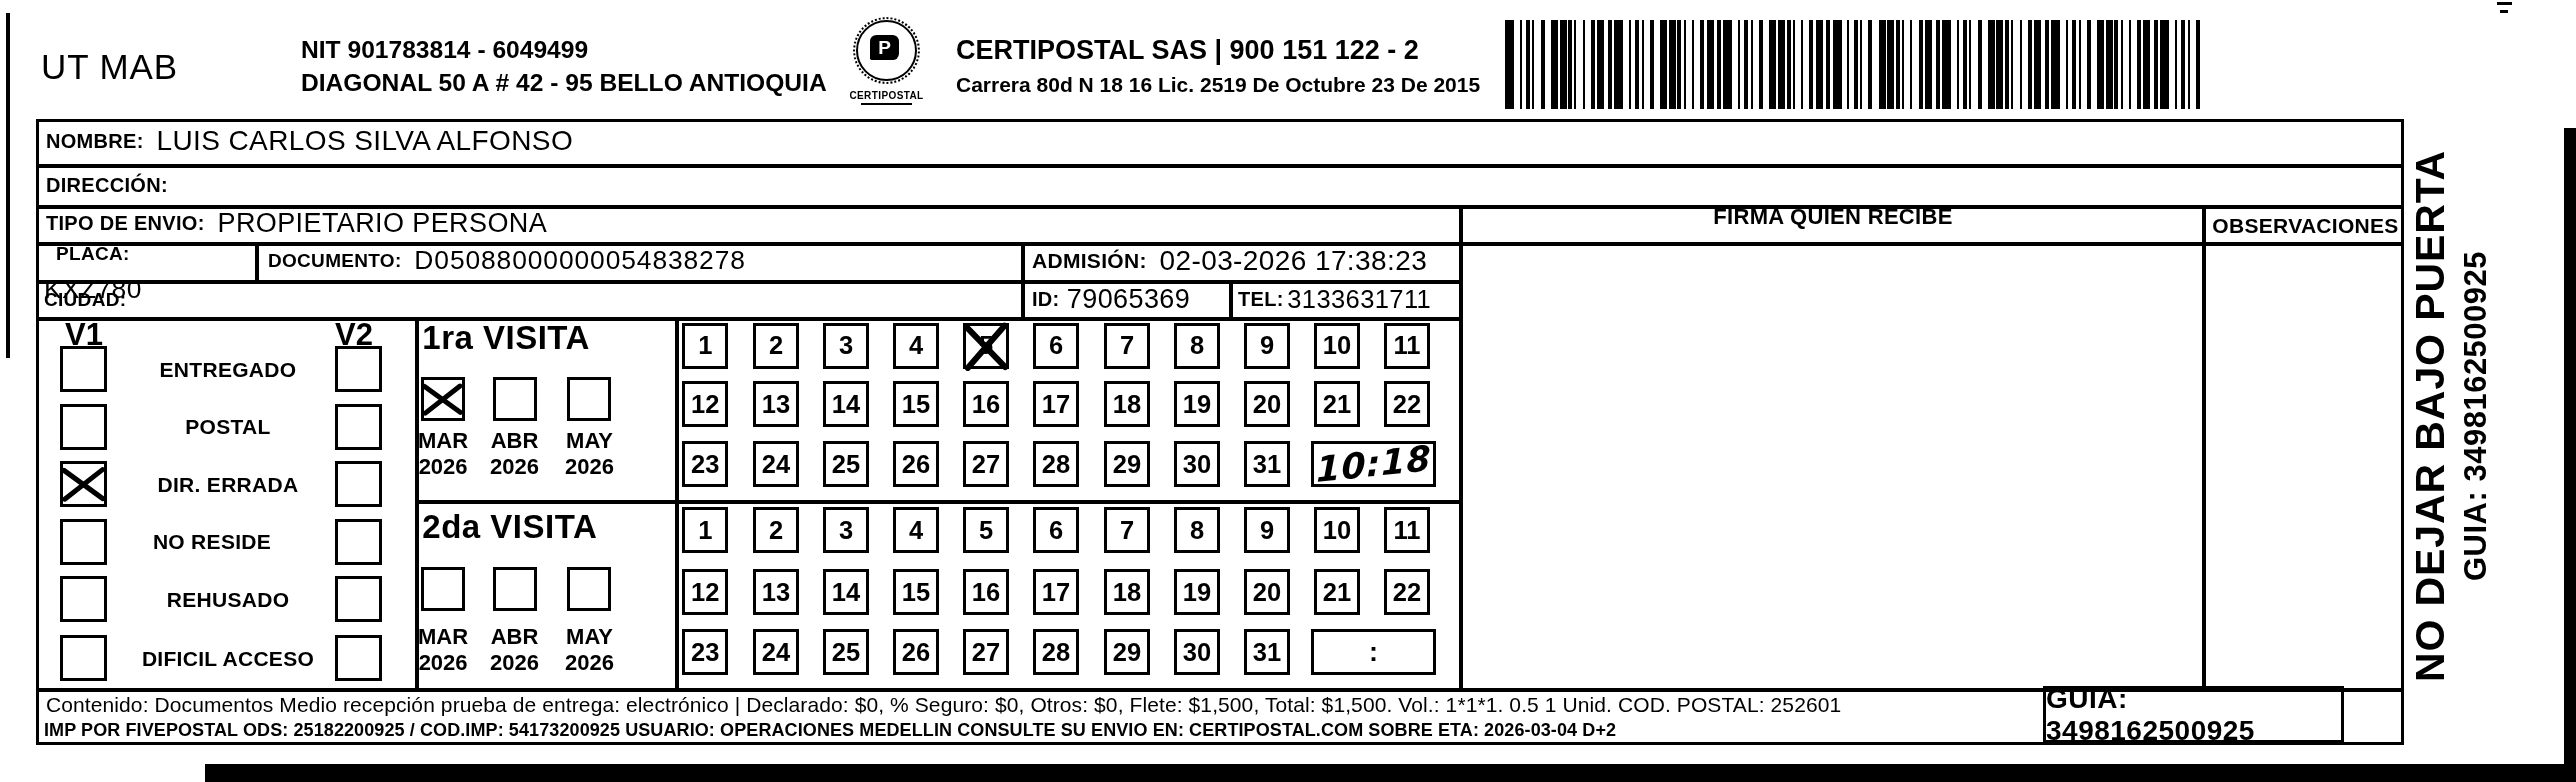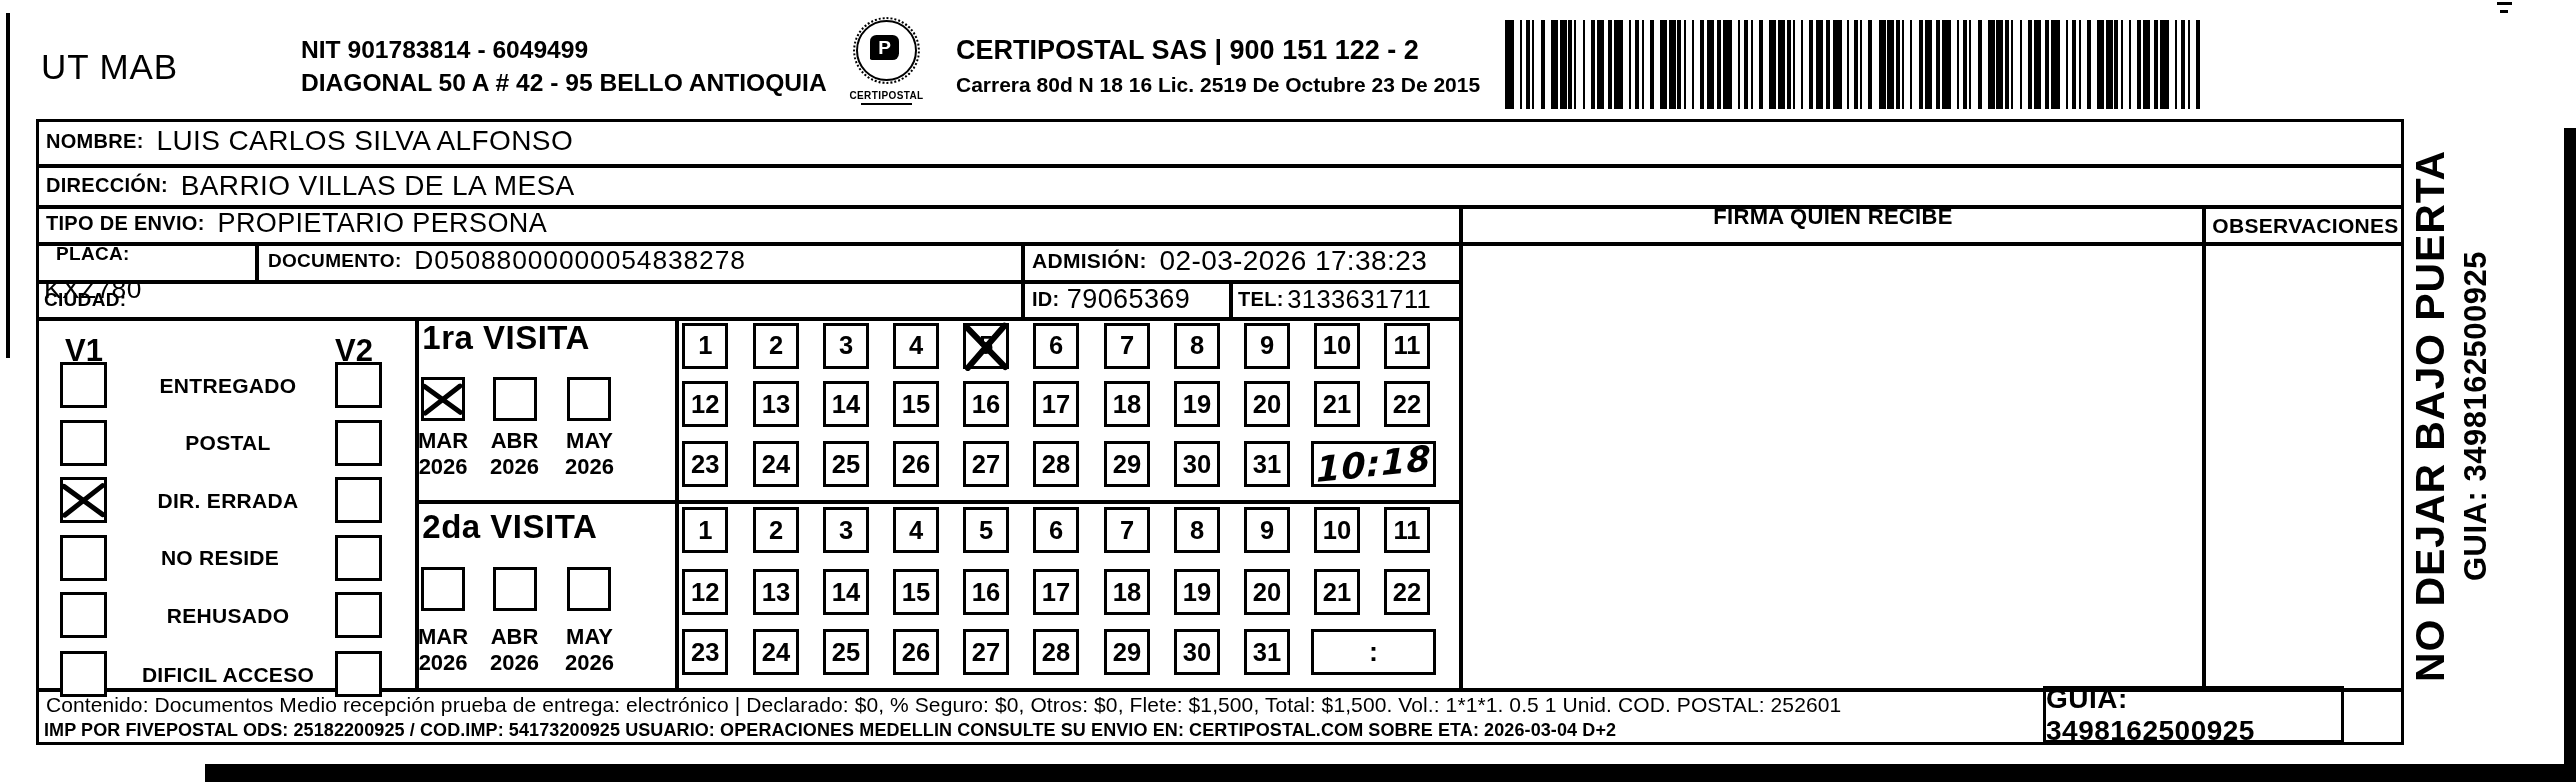--- a/index.html
+++ b/index.html
@@ -180,21 +180,20 @@
   <div class="vline" style="left:1229px;top:280px;width:3.6px;height:37px;"></div>
   <div class="vline" style="left:415px;top:317px;width:3.6px;height:371px;"></div>
   <div class="vline" style="left:675px;top:317px;width:3.6px;height:371px;"></div>
 
   <div class="frow" style="left:46px;top:120px;height:42px;">
     <span class="flabel">NOMBRE:</span>
     <span class="fval" style="font-size:28px;">LUIS CARLOS SILVA ALFONSO</span>
   </div>
   <div class="frow" style="left:46px;top:168px;height:35px;">
     <span class="flabel">DIRECCIÓN:</span>
-    <span class="fval" style="font-size:28px;">BARRIO VILLAS DE LA MESA</span>
   </div>
   <div class="frow" style="left:46px;top:208px;height:31px;">
     <span class="flabel">TIPO DE ENVIO:</span>
     <span class="fval">PROPIETARIO PERSONA</span>
   </div>
   <div class="colhead" style="left:1463px;top:200px;width:740px;height:33px;">FIRMA QUIEN RECIBE</div>
   <div class="colhead" style="left:2206px;top:209px;width:199px;height:33px;font-size:21px;">OBSERVACIONES</div>
   <div class="abs" style="left:1463px;top:245px;width:740px;height:443px;"></div>
   <div class="abs" style="left:2206px;top:245px;width:199px;height:443px;"></div>
 
@@ -215,36 +214,36 @@
   </div>
   <div class="frow" style="left:1032px;top:282px;height:35px;gap:7.3px;">
     <span class="flabel" style="font-size:20px;">ID:</span>
     <span class="fval" style="font-size:27px;">79065369</span>
   </div>
   <div class="frow" style="left:1238px;top:282px;height:35px;gap:3.6px;">
     <span class="flabel" style="font-size:20px;">TEL:</span>
     <span class="fval" style="font-size:25.5px;">3133631711</span>
   </div>
 
-  <div class="abs" style="left:36px;top:317px;width:378px;height:371px;margin-top:16px;" id="status-panel">
+  <div class="abs" style="left:36px;top:317px;width:378px;height:371px;" id="status-panel">
     <span class="vhead" style="left:29px;top:0px;">V1</span>
     <span class="vhead" style="left:299px;top:0px;">V2</span>
   <div class="box cb" style="left: 24px; top: 29px;"></div>
       <div class="slab" style="left: 78px; top: 41px;">ENTREGADO</div>
       <div class="box cb" style="left: 299px; top: 29px;"></div>
       <div class="box cb" style="left: 24px; top: 87px;"></div>
       <div class="slab" style="left: 78px; top: 98px;">POSTAL</div>
       <div class="box cb" style="left: 299px; top: 87px;"></div>
       <div class="box cb" style="left: 24px; top: 144px;">
         <div class="xmark"></div>
       </div>
       <div class="slab" style="left: 78px; top: 156px;">DIR. ERRADA</div>
       <div class="box cb" style="left: 299px; top: 144px;"></div>
       <div class="box cb" style="left: 24px; top: 202px;"></div>
-      <div class="slab" style="left: 70px; top: 213px;">NO RESIDE</div>
+      <div class="slab" style="left: 62px; top: 213px;">NO RESIDE</div>
       <div class="box cb" style="left: 299px; top: 202px;"></div>
       <div class="box cb" style="left: 24px; top: 259px;"></div>
       <div class="slab" style="left: 78px; top: 271px;">REHUSADO</div>
       <div class="box cb" style="left: 299px; top: 259px;"></div>
       <div class="box cb" style="left: 24px; top: 318px;"></div>
       <div class="slab" style="left: 78px; top: 330px;">DIFICIL ACCESO</div>
       <div class="box cb" style="left: 299px; top: 318px;"></div>
     </div>
 
   <div class="abs" style="left:415px;top:317px;width:260px;height:147px;" id="visit1-panel">

